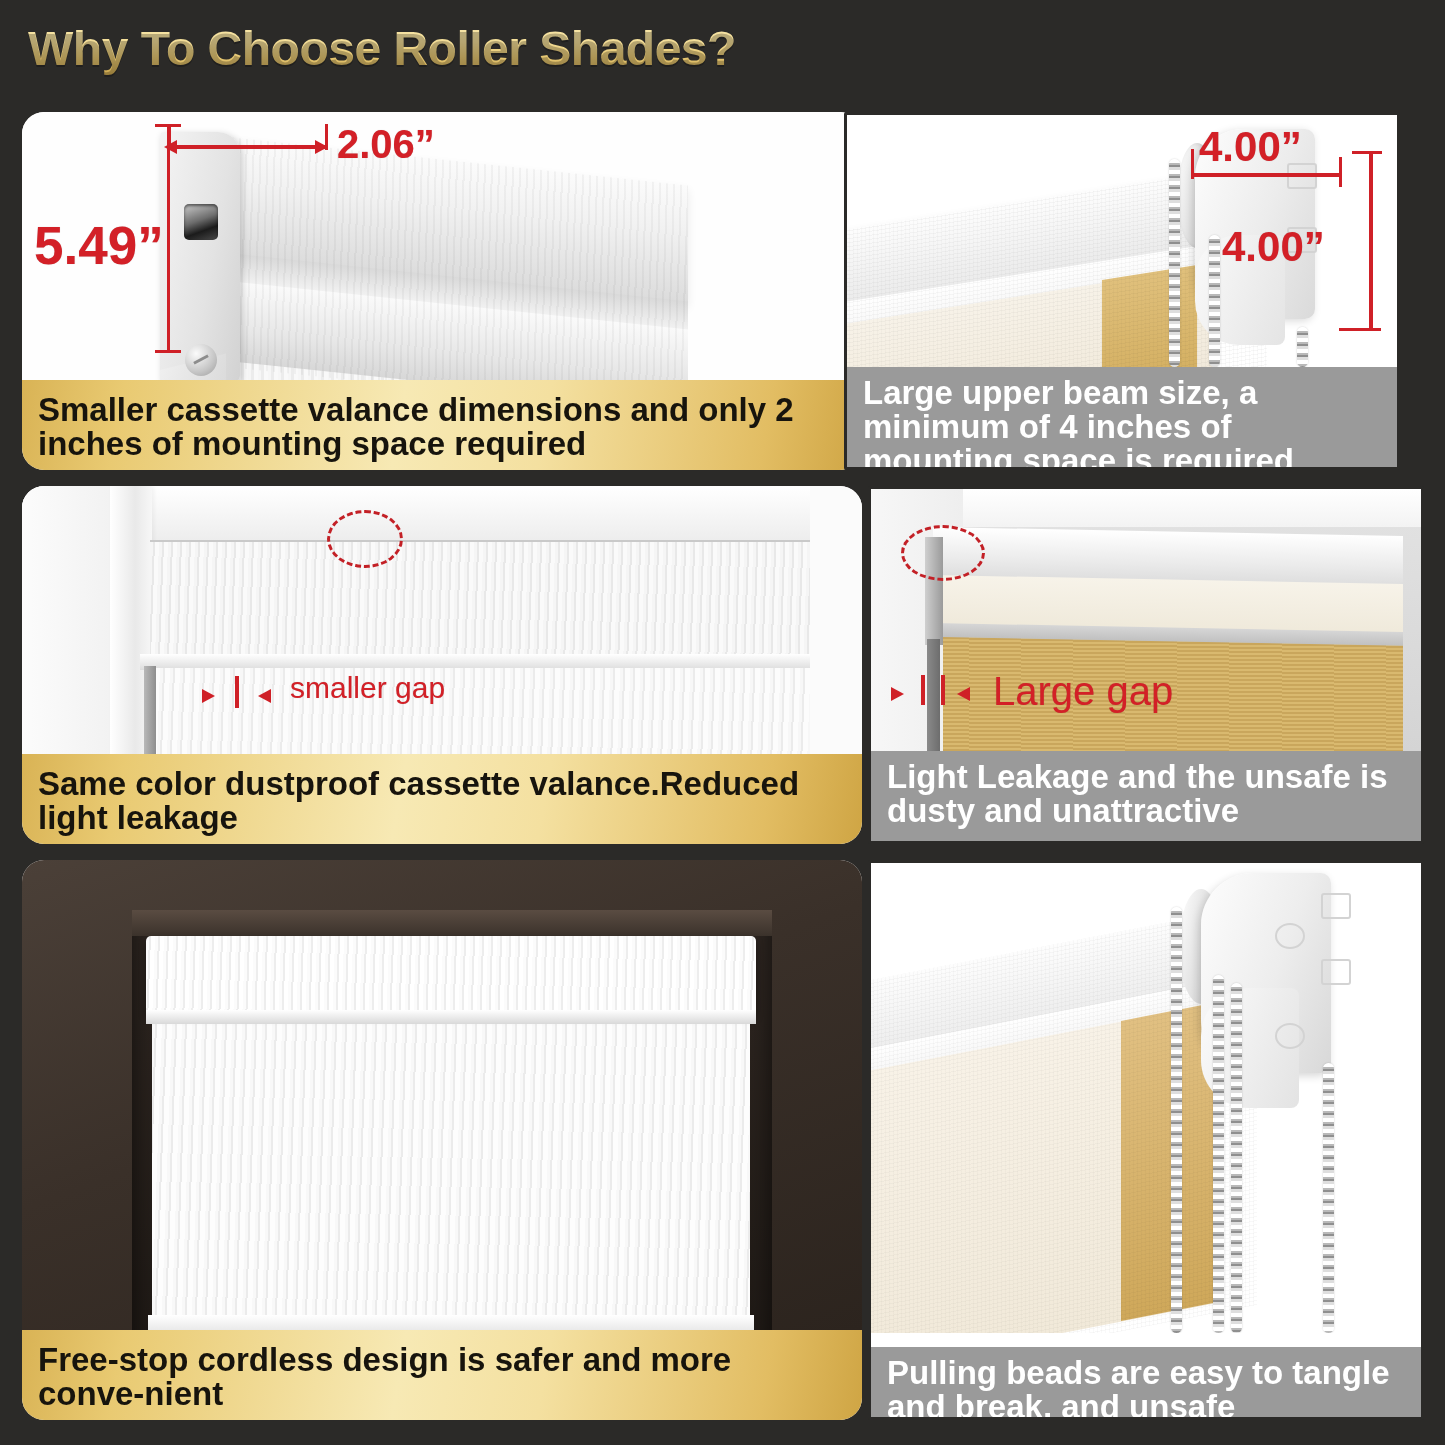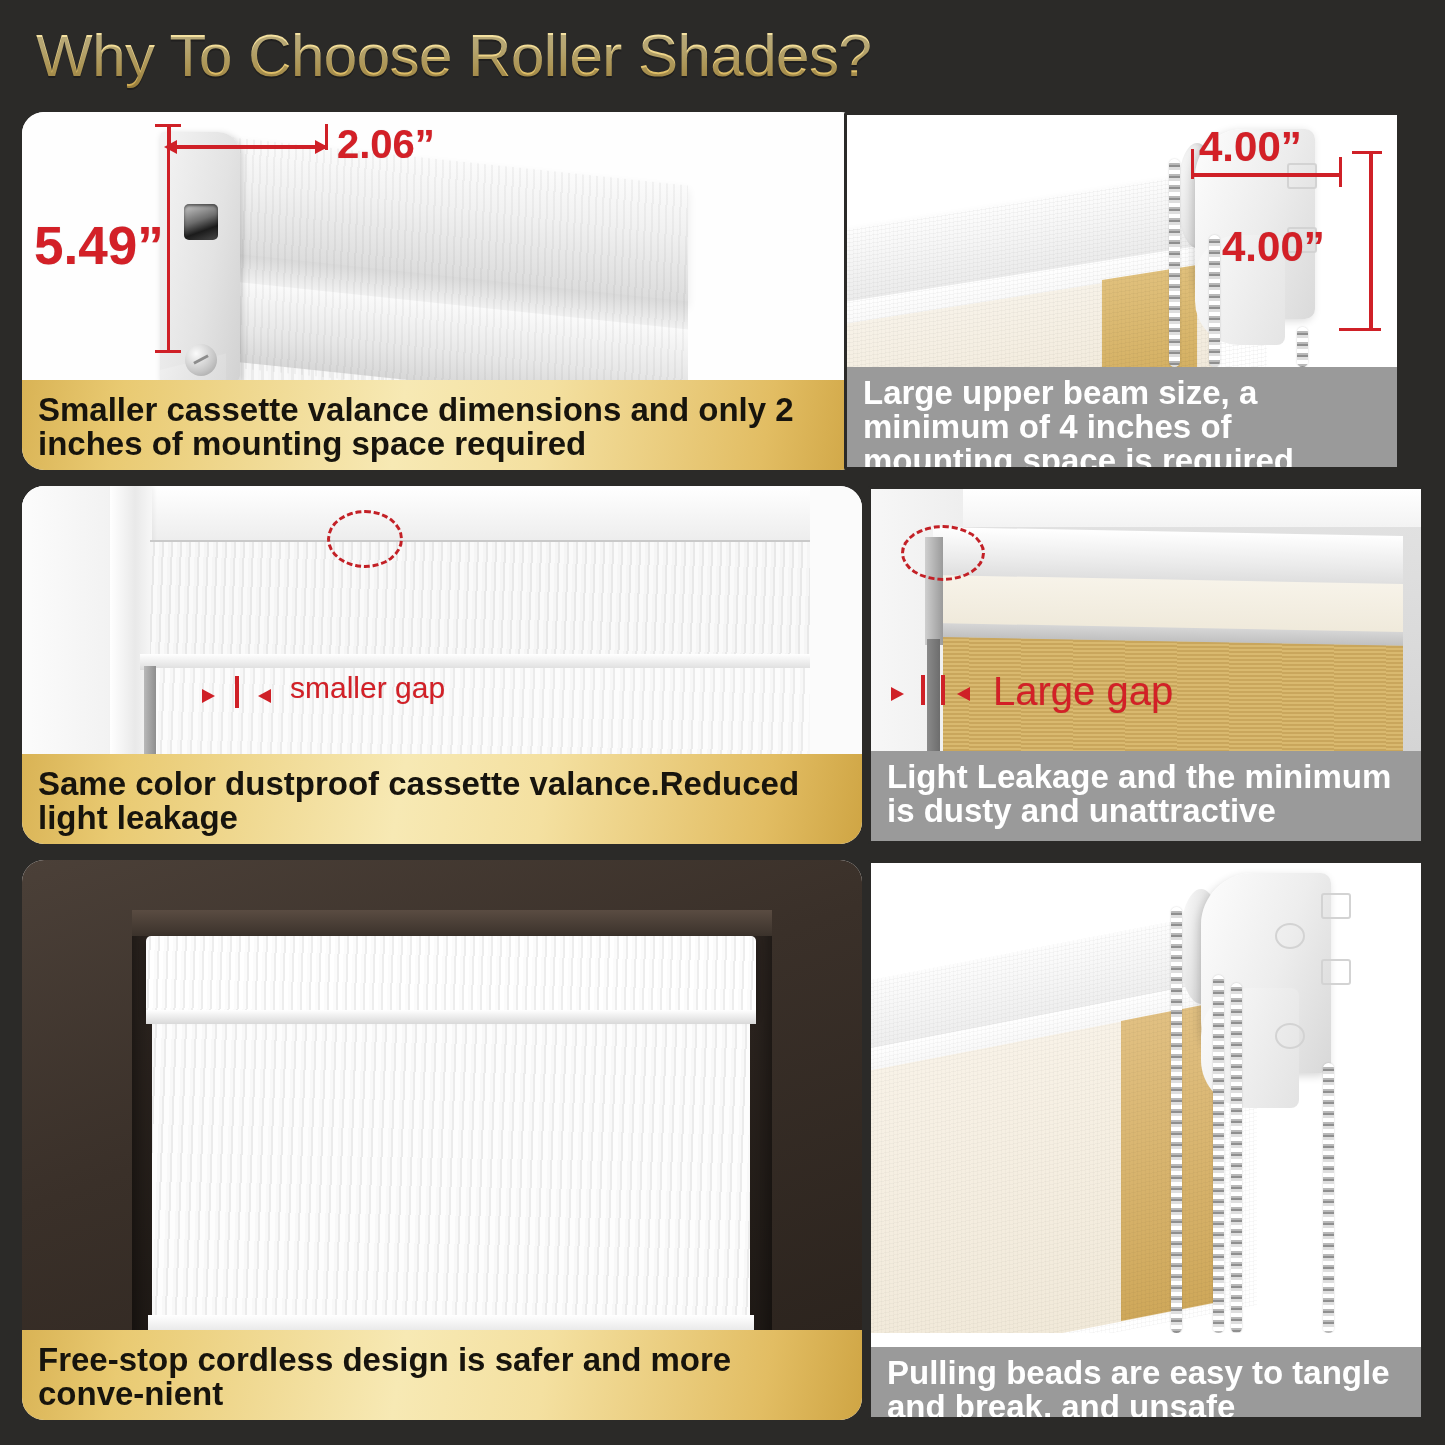--- a/index.html
+++ b/index.html
@@ -9,22 +9,22 @@
     font-family:"Liberation Sans", sans-serif;
     overflow:hidden;
     position:relative;
   }
 
   
   #title-bar{
     position:absolute;left:0;top:0;width:1445px;height:104px;
   }
   #page-title{
-    position:absolute;left:36px;top:21px;
-    font-size:60px;font-weight:normal;
+    position:absolute;left:28px;top:21px;
+    font-size:48px;font-weight:bold;
     letter-spacing:-0.5px;
     font-family:"Liberation Sans", sans-serif;
     background:linear-gradient(180deg,#f8e8ae 0%,#f3dd97 38%,#e6c772 66%,#c8a34b 100%);
     -webkit-background-clip:text;background-clip:text;
     -webkit-text-fill-color:transparent;color:transparent;
     white-space:nowrap;
     text-shadow:0 2px 0 rgba(0,0,0,0.25);
   }
 
   
@@ -441,21 +441,21 @@
 
     <div class="dashed-circle" style="left:30px;top:36px;width:78px;height:50px;"></div>
 
     <div class="arrowR" style="left:20px;top:198px;"></div>
     <div class="dimline" style="left:50px;top:186px;width:4px;height:30px;"></div>
     <div class="dimline" style="left:70px;top:186px;width:4px;height:30px;"></div>
     <div class="arrowL" style="left:86px;top:198px;"></div>
     <div class="dimtxt" style="left:122px;top:180px;font-size:40px;font-weight:normal;">Large gap</div>
   </div>
   <div class="caption grey" style="height:90px;">
-    <div class="txt">Light Leakage and the minimum is dusty and unattractive</div>
+    <div class="txt">Light Leakage and the unsafe is dusty and unattractive</div>
   </div>
 </div>
 
 <div class="panel left" style="left:22px;top:860px;width:840px;height:560px;">
   <div class="photo" style="height:470px;">
     <div class="ph p5bg"></div>
     <div class="ph p5-recess"></div>
     <div class="ph p5-top-ledge"></div>
 
     <div class="hand"></div>

